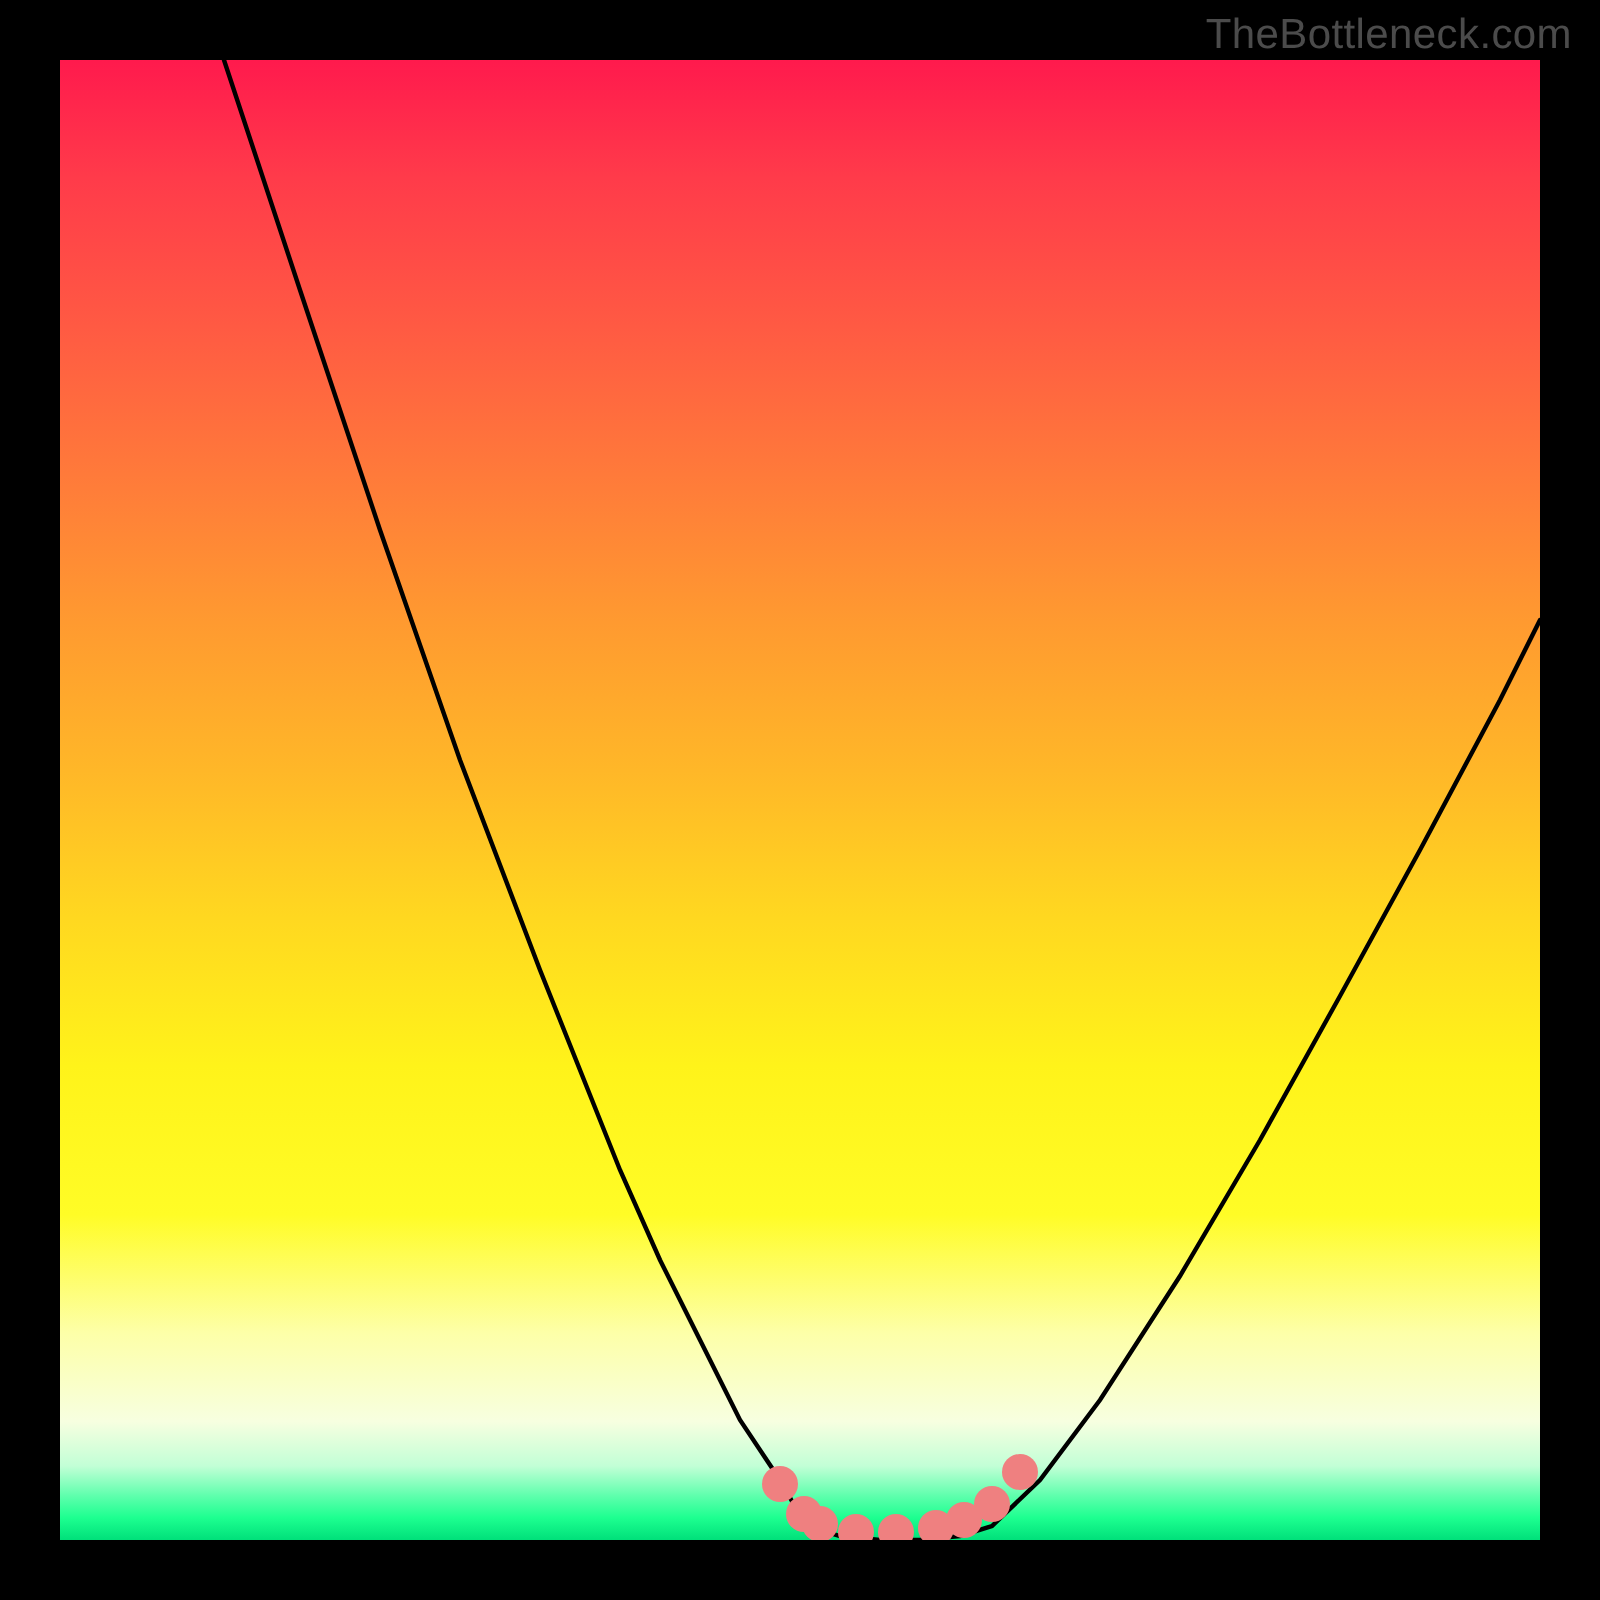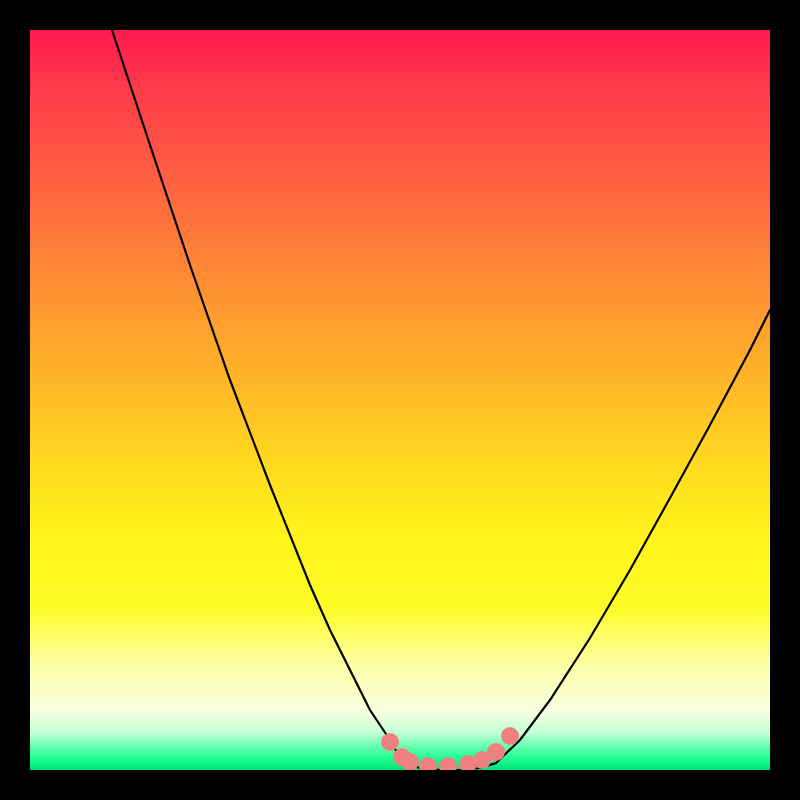--- a/index.html
+++ b/index.html
@@ -66,20 +66,21 @@
     font-size: 21px;
     color: #4b4b4b;
     letter-spacing: 0.2px;
     user-select: none;
   }
 </style>
 </head>
 <body>
 
 <div class="frame">
+  <div class="watermark">TheBottleneck.com</div>
   <div class="plot-area">
     <div class="gradient"></div>
     <svg class="curve-svg" viewBox="0 0 740 740" preserveAspectRatio="none">
       <path fill="none" stroke="#000" stroke-width="2.2" stroke-linecap="round" d="M 82 0 L 120 115 L 160 235 L 200 350 L 240 455 L 280 555 L 300 600 L 320 640 L 340 680 L 360 710 L 373 733 L 373 733 L 390 738 L 410 740 L 430 740 L 450 738 L 466 733 L 466 733 L 490 710 L 520 670 L 560 608 L 600 540 L 640 468 L 680 395 L 720 320 L 740 280" id="curve-path"></path>
       <g id="markers-group">
           <circle cx="360" cy="712" r="9" fill="#ef8080"></circle>
           <circle cx="372" cy="727" r="9" fill="#ef8080"></circle>
           <circle cx="380" cy="732" r="9" fill="#ef8080"></circle>
           <circle cx="398" cy="736" r="9" fill="#ef8080"></circle>
           <circle cx="418" cy="736" r="9" fill="#ef8080"></circle>

